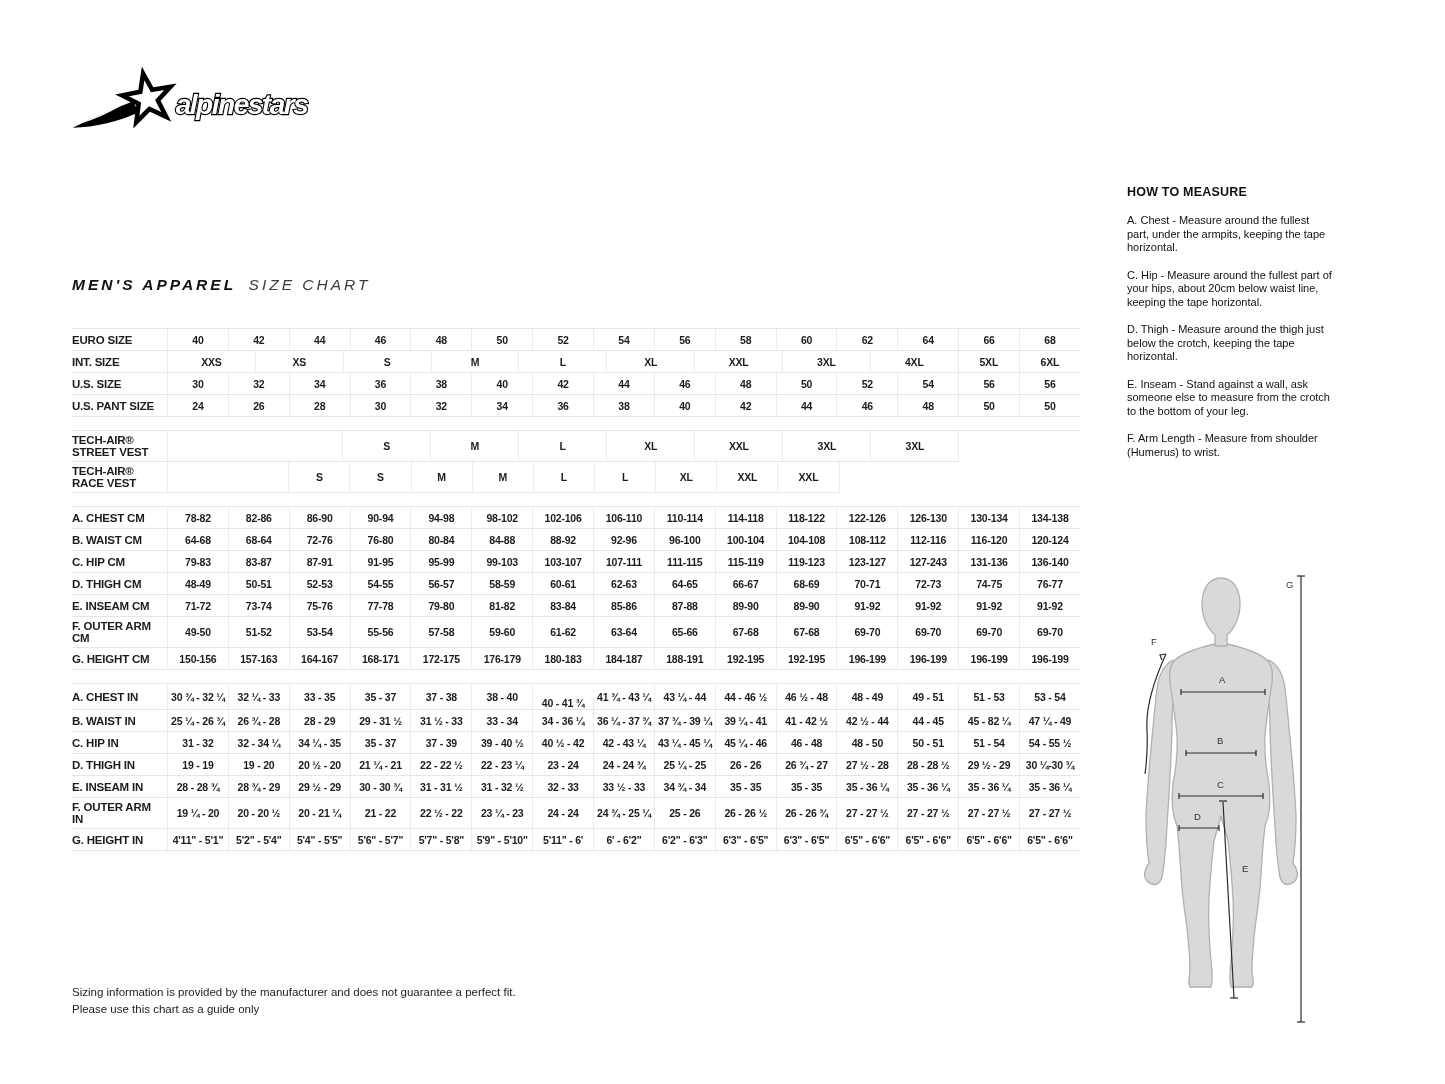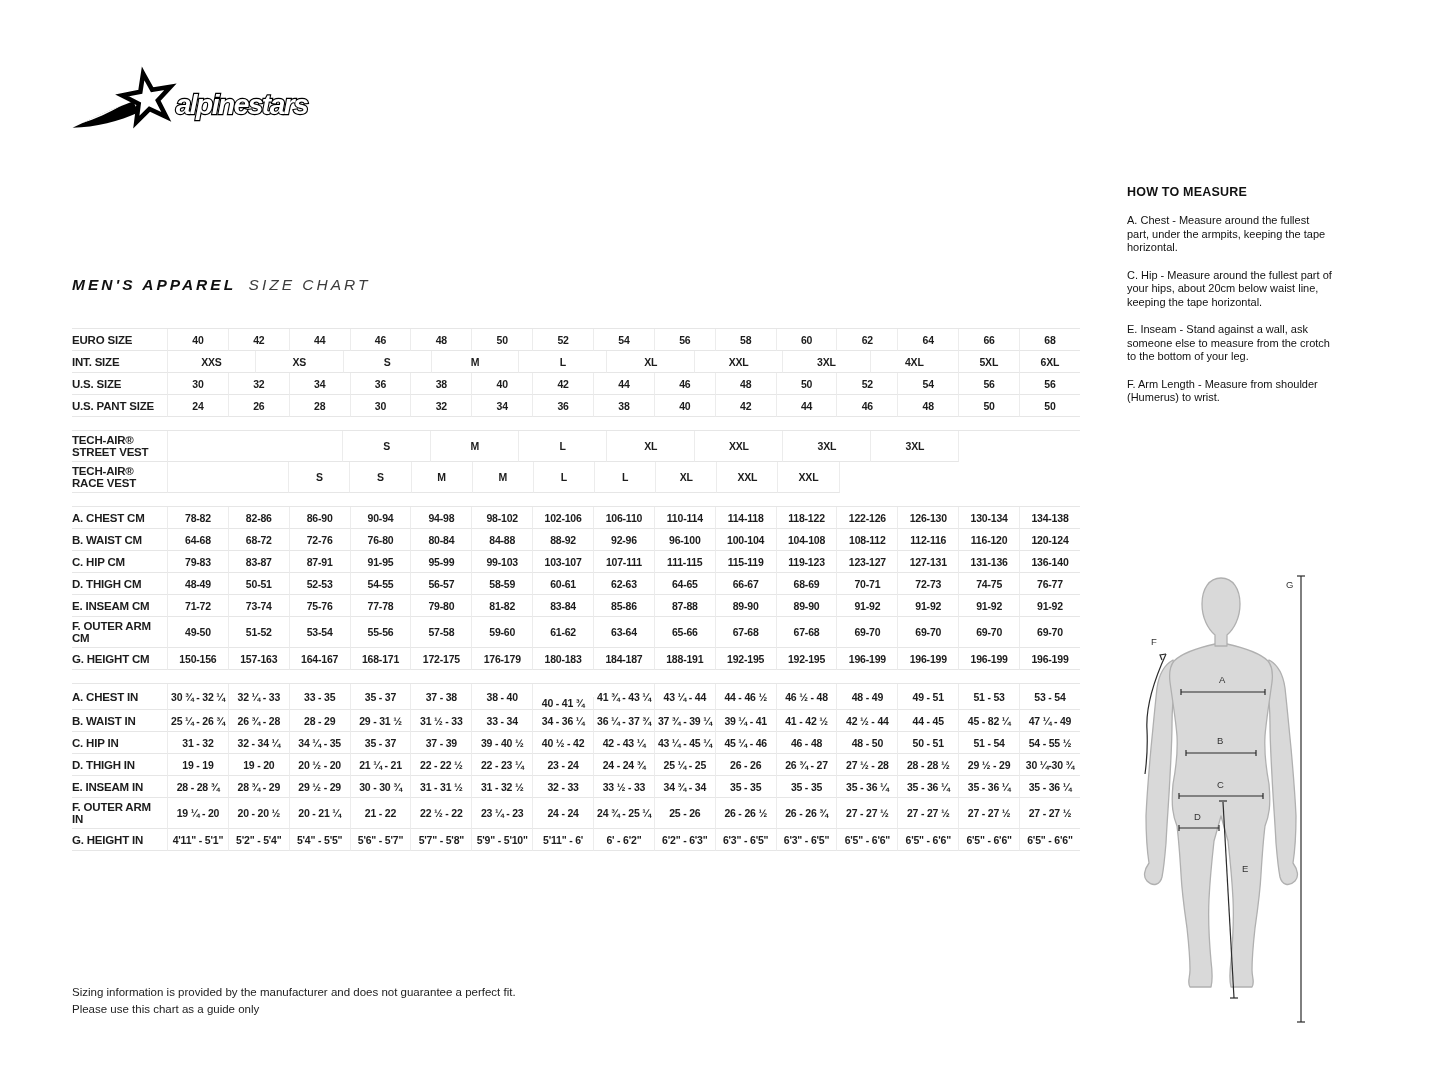--- a/index.html
+++ b/index.html
@@ -182,21 +182,21 @@
           <div class="cell" style="flex: 1 1 0px;">114-118</div>
           <div class="cell" style="flex: 1 1 0px;">118-122</div>
           <div class="cell" style="flex: 1 1 0px;">122-126</div>
           <div class="cell" style="flex: 1 1 0px;">126-130</div>
           <div class="cell" style="flex: 1 1 0px;">130-134</div>
           <div class="cell" style="flex: 1 1 0px;">134-138</div>
         </div>
         <div class="size-row">
           <div class="row-label">B. WAIST CM</div>
           <div class="cell" style="flex: 1 1 0px;">64-68</div>
-          <div class="cell" style="flex: 1 1 0px;">68-72</div>
+          <div class="cell" style="flex: 1 1 0px;">68-64</div>
           <div class="cell" style="flex: 1 1 0px;">72-76</div>
           <div class="cell" style="flex: 1 1 0px;">76-80</div>
           <div class="cell" style="flex: 1 1 0px;">80-84</div>
           <div class="cell" style="flex: 1 1 0px;">84-88</div>
           <div class="cell" style="flex: 1 1 0px;">88-92</div>
           <div class="cell" style="flex: 1 1 0px;">92-96</div>
           <div class="cell" style="flex: 1 1 0px;">96-100</div>
           <div class="cell" style="flex: 1 1 0px;">100-104</div>
           <div class="cell" style="flex: 1 1 0px;">104-108</div>
           <div class="cell" style="flex: 1 1 0px;">108-112</div>
@@ -211,21 +211,21 @@
           <div class="cell" style="flex: 1 1 0px;">87-91</div>
           <div class="cell" style="flex: 1 1 0px;">91-95</div>
           <div class="cell" style="flex: 1 1 0px;">95-99</div>
           <div class="cell" style="flex: 1 1 0px;">99-103</div>
           <div class="cell" style="flex: 1 1 0px;">103-107</div>
           <div class="cell" style="flex: 1 1 0px;">107-111</div>
           <div class="cell" style="flex: 1 1 0px;">111-115</div>
           <div class="cell" style="flex: 1 1 0px;">115-119</div>
           <div class="cell" style="flex: 1 1 0px;">119-123</div>
           <div class="cell" style="flex: 1 1 0px;">123-127</div>
-          <div class="cell" style="flex: 1 1 0px;">127-131</div>
+          <div class="cell" style="flex: 1 1 0px;">127-243</div>
           <div class="cell" style="flex: 1 1 0px;">131-136</div>
           <div class="cell" style="flex: 1 1 0px;">136-140</div>
         </div>
         <div class="size-row">
           <div class="row-label">D. THIGH CM</div>
           <div class="cell" style="flex: 1 1 0px;">48-49</div>
           <div class="cell" style="flex: 1 1 0px;">50-51</div>
           <div class="cell" style="flex: 1 1 0px;">52-53</div>
           <div class="cell" style="flex: 1 1 0px;">54-55</div>
           <div class="cell" style="flex: 1 1 0px;">56-57</div>
@@ -423,20 +423,21 @@
           <div class="cell" style="flex: 1 1 0px;">6'5" - 6'6"</div>
         </div>
       </div>
     </div>
 
   <div class="measure">
     <h3>HOW TO MEASURE</h3>
     <div id="measure-items">
         <p>A. Chest - Measure around the fullest part, under the armpits, keeping the tape horizontal.</p>
         <p>C. Hip - Measure around the fullest part of your hips, about 20cm below waist line, keeping the tape horizontal.</p>
+        <p>D. Thigh - Measure around the thigh just below the crotch, keeping the tape horizontal.</p>
         <p>E. Inseam - Stand against a wall, ask someone else to measure from the crotch to the bottom of your leg.</p>
         <p>F. Arm Length - Measure from shoulder (Humerus) to wrist.</p>
       </div>
   </div>
 
   <svg class="figure" viewBox="0 0 187 462" aria-hidden="true">
     <g fill="#d9d9d9" stroke="#b0b0b0" stroke-width="1.3" stroke-linejoin="round">
 
       <path d="M136,90 C145,95 150,104 152,118 C154,136 156,158 158,178 C160,200 162,224 163,246 C163,264 162,280 160,293 C165,300 166,307 162,311 C156,317 149,315 147,307 C145,297 144,285 143,273 C142,252 140,228 139,206 C138,188 137,170 137,154 C137,142 136,128 134,116 C133,106 134,96 136,90 Z"></path>
 

